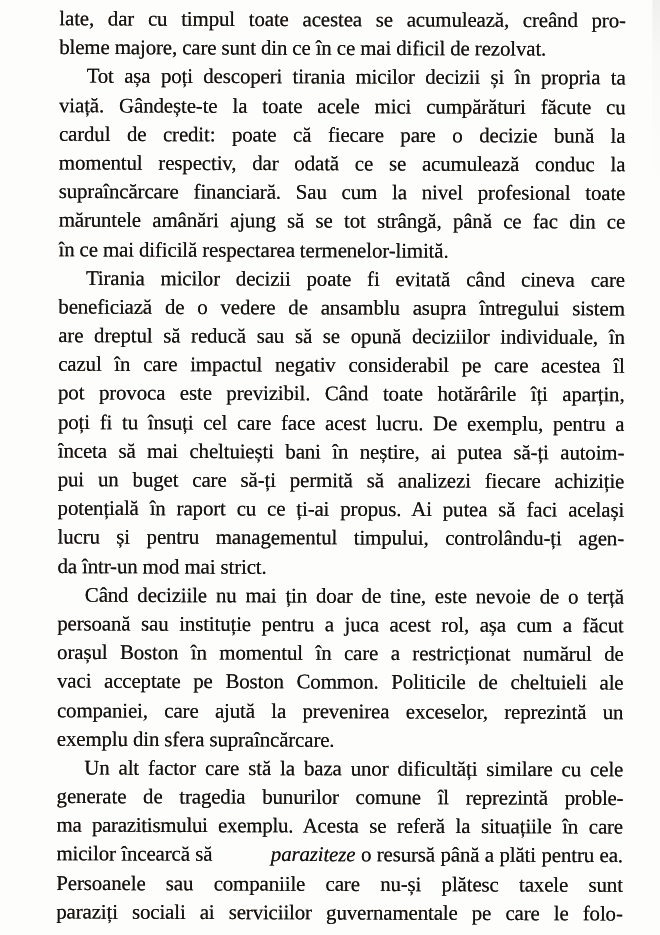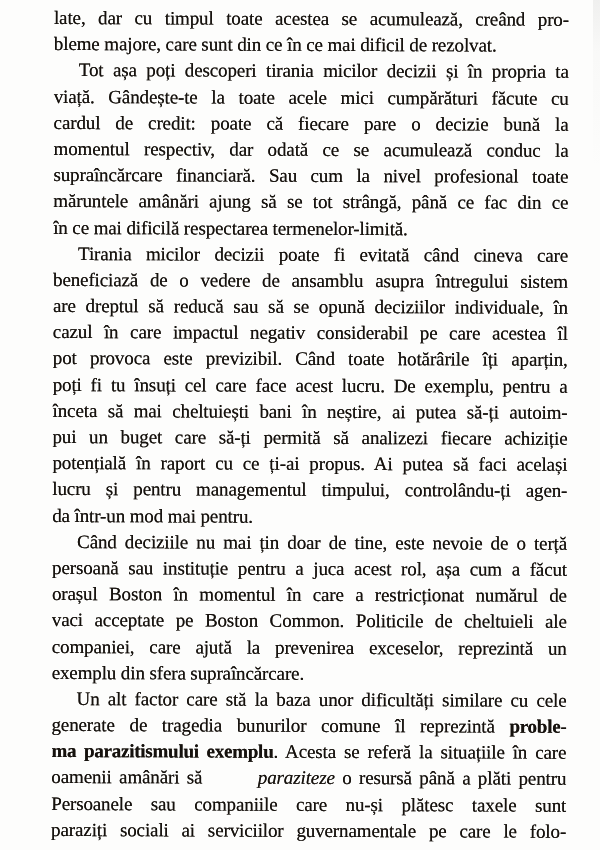--- a/index.html
+++ b/index.html
@@ -34,21 +34,21 @@
     height: 26.2px;
     line-height: 26.2px;
     overflow: hidden;
     text-align: justify;
     text-align-last: justify;
     white-space: normal;
     font-kerning: normal;
   }
   .line.end { text-align-last: left; }
   .line.indent { padding-left: 25px; }
-  .b { font-weight: bold; letter-spacing: -0.25px; }
+  .b { font-weight: normal; letter-spacing: -0.25px; }
   .i { font-style: italic; margin-left: 48px; }
   .scan-edge {
     position: absolute;
     right: 0;
     top: 0;
     width: 7px;
     height: 100%;
     background: linear-gradient(to bottom,
       rgba(120,120,118,0.10) 0%,
       rgba(120,120,118,0.03) 6%,
@@ -79,33 +79,33 @@
         <div class="line indent"><span>Tirania micilor decizii poate fi evitată când cineva care</span></div>
         <div class="line"><span>beneficiază de o vedere de ansamblu asupra întregului sistem</span></div>
         <div class="line"><span>are dreptul să reducă sau să se opună deciziilor individuale, în</span></div>
         <div class="line"><span>cazul în care impactul negativ considerabil pe care acestea îl</span></div>
         <div class="line"><span>pot provoca este previzibil. Când toate hotărârile îți aparțin,</span></div>
         <div class="line"><span>poți fi tu însuți cel care face acest lucru. De exemplu, pentru a</span></div>
         <div class="line"><span>înceta să mai cheltuiești bani în neștire, ai putea să-ți autoim-</span></div>
         <div class="line"><span>pui un buget care să-ți permită să analizezi fiecare achiziție</span></div>
         <div class="line"><span>potențială în raport cu ce ți-ai propus. Ai putea să faci același</span></div>
         <div class="line"><span>lucru și pentru managementul timpului, controlându-ți agen-</span></div>
-        <div class="line end"><span>da într-un mod mai pentru.</span></div>
+        <div class="line end"><span>da într-un mod mai strict.</span></div>
       </div>
       <div class="para">
         <div class="line indent"><span>Când deciziile nu mai țin doar de tine, este nevoie de o terță</span></div>
         <div class="line"><span>persoană sau instituție pentru a juca acest rol, așa cum a făcut</span></div>
         <div class="line"><span>orașul Boston în momentul în care a restricționat numărul de</span></div>
         <div class="line"><span>vaci acceptate pe Boston Common. Politicile de cheltuieli ale</span></div>
         <div class="line"><span>companiei, care ajută la prevenirea exceselor, reprezintă un</span></div>
         <div class="line end"><span>exemplu din sfera supraîncărcare.</span></div>
       </div>
       <div class="para">
         <div class="line indent"><span>Un alt factor care stă la baza unor dificultăți similare cu cele</span></div>
         <div class="line"><span>generate de tragedia bunurilor comune îl reprezintă </span><span class="b">proble-</span></div>
         <div class="line"><span class="b">ma parazitismului exemplu</span><span>. Acesta se referă la situațiile în care</span></div>
-        <div class="line"><span>oamenii amânări să </span><span class="i">paraziteze</span><span> o resursă până a plăti pentru ea.</span></div>
+        <div class="line"><span>micilor încearcă să </span><span class="i">paraziteze</span><span> o resursă până a plăti pentru ea.</span></div>
         <div class="line"><span>Persoanele sau companiile care nu-și plătesc taxele sunt</span></div>
         <div class="line"><span>paraziți sociali ai serviciilor guvernamentale pe care le folo-</span></div>
       </div>
     </div>
   <div class="scan-edge"></div>
 </div>
 
 </body></html>

